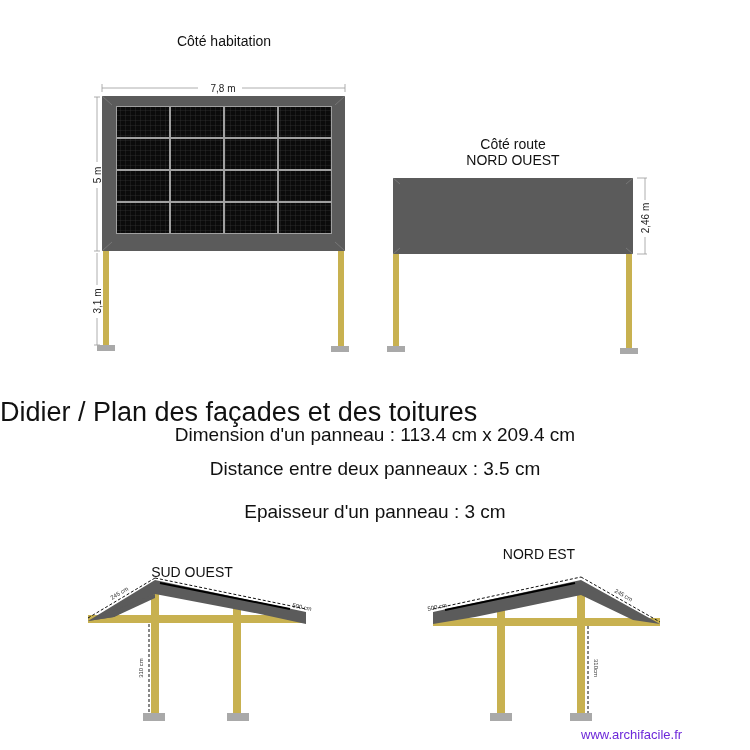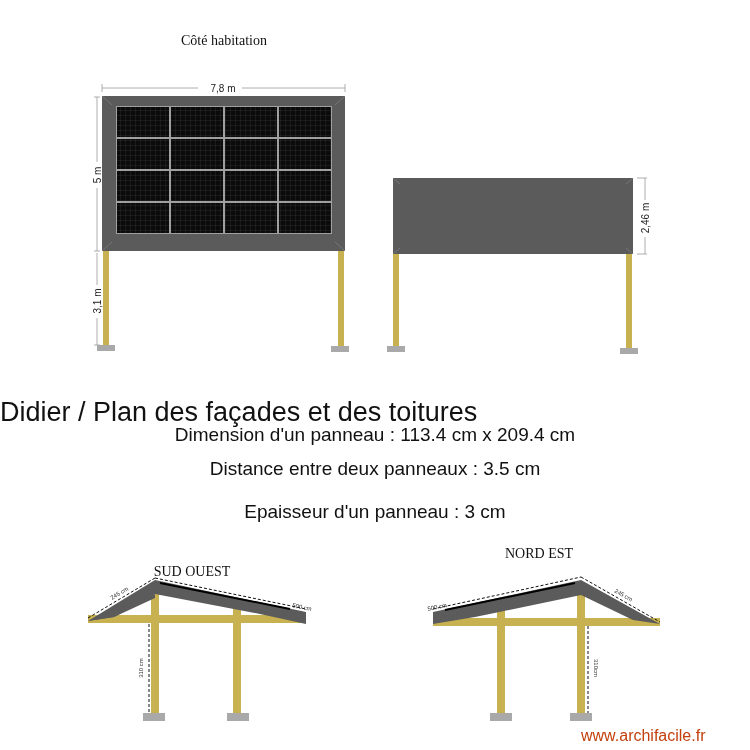--- a/index.html
+++ b/index.html
@@ -1,35 +1,37 @@
 <!DOCTYPE html>
 <html><head>
 <meta charset="utf-8">
 <style>
   html, body { margin: 0; padding: 0; background: #ffffff; }
   body { width: 750px; height: 750px; position: relative; overflow: hidden;
          font-family: "Liberation Sans", sans-serif; color: #111; }
-  .view-title { position: absolute; text-align: center; font-size: 14px; line-height: 16px; color: #111; font-family: Liberation Serif, serif; }
+  .view-title { position: absolute; text-align: center; font-size: 14px; line-height: 16px; color: #111; }
   .view-title span { display: block; }
   .main-title { position: absolute; left: 0; width: 718px; top: 396px; text-align: left;
                 font-size: 27px; line-height: 32px; color: #111; }
   .spec { position: absolute; left: 0; width: 750px; text-align: center; font-size: 19px; line-height: 21px; color: #111; }
-  .footer { position: absolute; left: 581px; top: 727px; font-size: 16px; color: #c2410c; }
+  .footer { position: absolute; left: 581px; top: 727px; font-size: 13px; color: #6d28d9; }
   svg { position: absolute; left: 0; top: 0; }
   .dim-label { font-family: "Liberation Sans", sans-serif; font-size: 10px; fill: #222; }
   .dim-small { font-family: "Liberation Sans", sans-serif; font-size: 6px; fill: #333; }
 </style>
 </head>
 <body>
 
 <div class="view-title" style="left:124px; top:33px; width:200px;">
   <span>Côté habitation</span>
 </div>
 
 <div class="view-title" style="left:413px; top:136px; width:200px;">
+  <span>Côté route</span>
+  <span>NORD OUEST</span>
 </div>
 
 <svg width="750" height="750" viewBox="0 0 750 750">
   <defs>
     <pattern id="cellgrid" width="5" height="5" patternUnits="userSpaceOnUse">
       <rect width="5" height="5" fill="#0b0b0b"></rect>
       <path d="M5 0 L0 0 0 5" fill="none" stroke="#3a3a3a" stroke-width="0.6"></path>
     </pattern>
   </defs>
 

